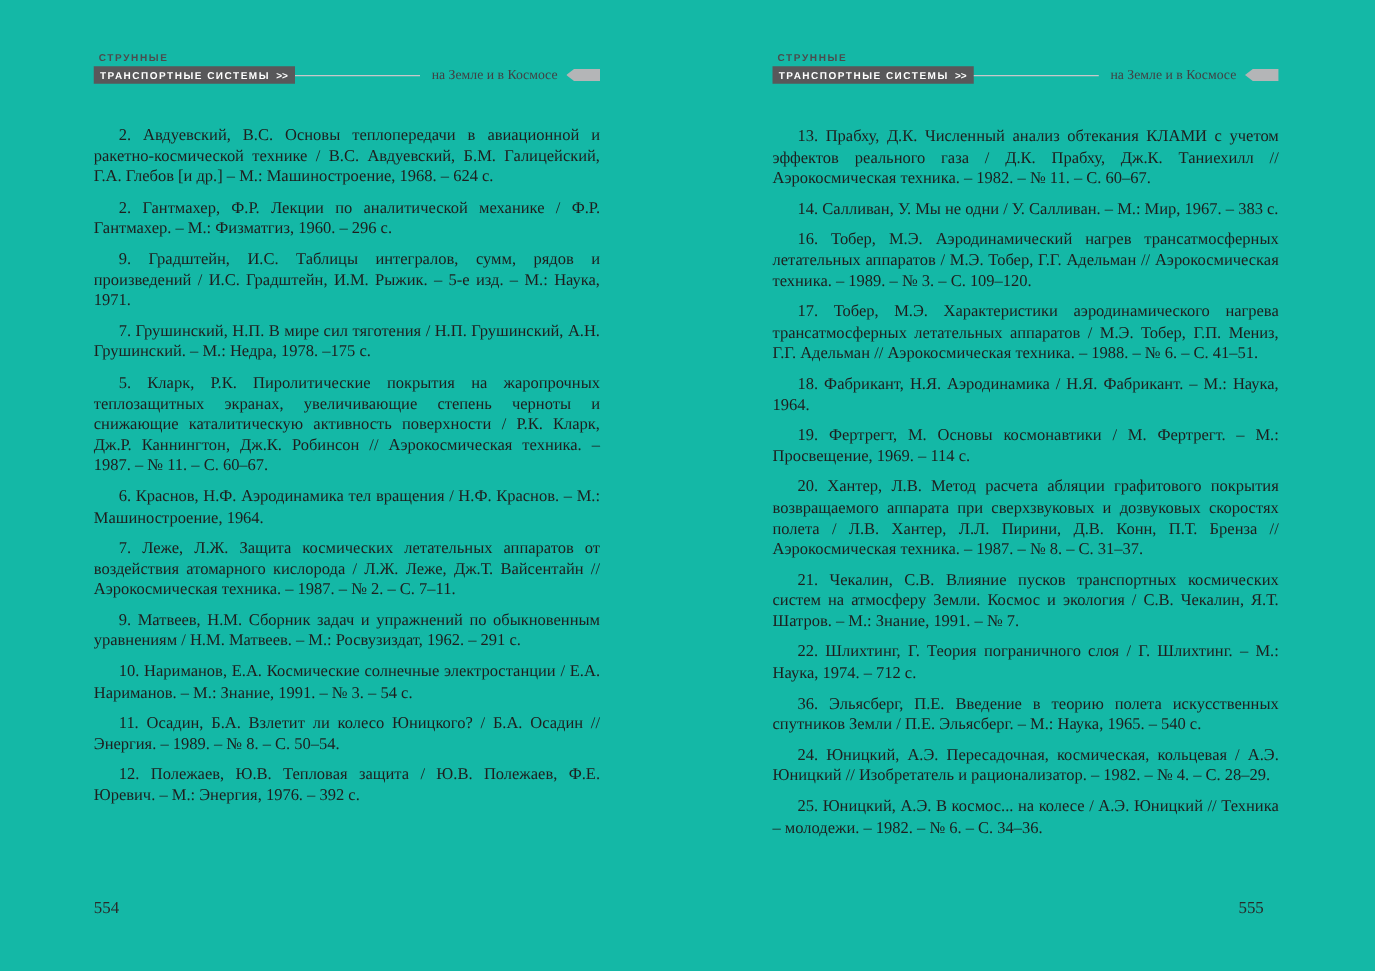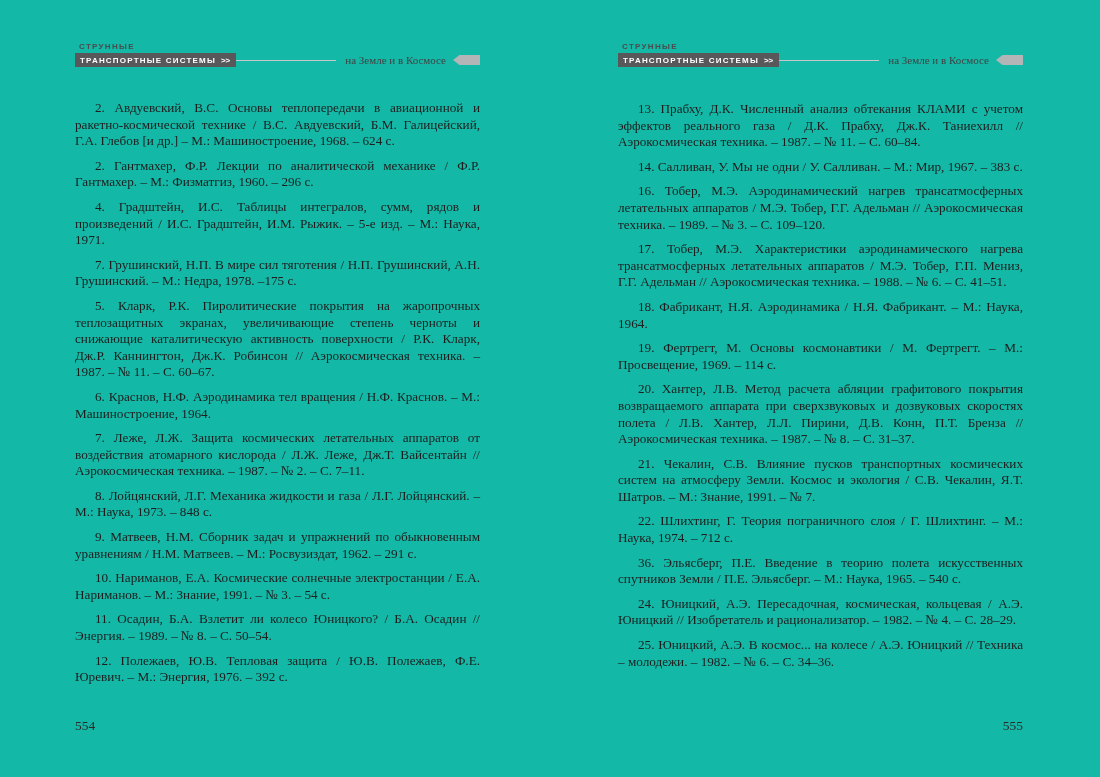--- a/index.html
+++ b/index.html
@@ -50,66 +50,65 @@
   .entry {
     font-size: 13.2px; line-height: 16.6px; color: #1e1e1e;
     text-align: justify; text-indent: 20px; margin: 0 0 8px 0;
   }
   .entry b { font-weight: 400; }
 
   .pageno {
     position: absolute; top: 676px; font-size: 13.5px; color: #2a2a2a;
   }
   #page-left  .pageno { left: 0; }
-  #page-right .pageno { right: 0; }
+  #page-right .pageno { right: 12px; }
 </style>
 </head>
 <body>
 
 <div class="spread">
 
   <section class="page" id="page-left">
     <div class="hdr">
       <div class="brand-top">СТРУННЫЕ</div>
       <div class="brand-row">
         <div class="brand-box"><span>ТРАНСПОРТНЫЕ СИСТЕМЫ</span><span class="chev">&gt;&gt;</span></div>
         <div class="hdr-rule"></div>
         <div class="tagline">на Земле и в Космосе</div>
         <div class="arrow-left"></div>
       </div>
     </div>
     <div class="entries" id="entries-left">
         <p class="entry"><b>2. Авдуевский, В.С.</b> <span>Основы теплопередачи в авиационной и ракетно-космической технике / В.С. Авдуевский, Б.М. Галицейский, Г.А. Глебов [и др.] – М.: Машиностроение, 1968. – 624 с.</span></p>
         <p class="entry"><b>2. Гантмахер, Ф.Р.</b> <span>Лекции по аналитической механике / Ф.Р. Гантмахер. – М.: Физматгиз, 1960. – 296 с.</span></p>
-        <p class="entry"><b>4. Градштейн, И.С.</b> <span>Таблицы интегралов, сумм, рядов и произведений / И.С. Градштейн, И.М. Рыжик. – 5-е изд. – М.: Наука, 1971.</span></p>
+        <p class="entry"><b>9. Градштейн, И.С.</b> <span>Таблицы интегралов, сумм, рядов и произведений / И.С. Градштейн, И.М. Рыжик. – 5-е изд. – М.: Наука, 1971.</span></p>
         <p class="entry"><b>7. Грушинский, Н.П.</b> <span>В мире сил тяготения / Н.П. Грушинский, А.Н. Грушинский. – М.: Недра, 1978. –175 с.</span></p>
         <p class="entry"><b>5. Кларк, Р.К.</b> <span>Пиролитические покрытия на жаропрочных теплозащитных экранах, увеличивающие степень черноты и снижающие каталитическую активность поверхности / Р.К. Кларк, Дж.Р. Каннингтон, Дж.К. Робинсон // Аэрокосмическая техника. – 1987. – № 11. – С. 60–67.</span></p>
         <p class="entry"><b>6. Краснов, Н.Ф.</b> <span>Аэродинамика тел вращения / Н.Ф. Краснов. – М.: Машиностроение, 1964.</span></p>
         <p class="entry"><b>7. Леже, Л.Ж.</b> <span>Защита космических летательных аппаратов от воздействия атомарного кислорода / Л.Ж. Леже, Дж.Т. Вайсентайн // Аэрокосмическая техника. – 1987. – № 2. – С. 7–11.</span></p>
-        <p class="entry"><b>8. Лойцянский, Л.Г.</b> <span>Механика жидкости и газа / Л.Г. Лойцянский. – М.: Наука, 1973. – 848 с.</span></p>
         <p class="entry"><b>9. Матвеев, Н.М.</b> <span>Сборник задач и упражнений по обыкновенным уравнениям / Н.М. Матвеев. – М.: Росвузиздат, 1962. – 291 с.</span></p>
         <p class="entry"><b>10. Нариманов, Е.А.</b> <span>Космические солнечные электростанции / Е.А. Нариманов. – М.: Знание, 1991. – № 3. – 54 с.</span></p>
         <p class="entry"><b>11. Осадин, Б.А.</b> <span>Взлетит ли колесо Юницкого? / Б.А. Осадин // Энергия. – 1989. – № 8. – С. 50–54.</span></p>
         <p class="entry"><b>12. Полежаев, Ю.В.</b> <span>Тепловая защита / Ю.В. Полежаев, Ф.Е. Юревич. – М.: Энергия, 1976. – 392 с.</span></p>
       </div>
     <div class="pageno">554</div>
   </section>
 
   <section class="page" id="page-right">
     <div class="hdr">
       <div class="brand-top">СТРУННЫЕ</div>
       <div class="brand-row">
         <div class="brand-box"><span>ТРАНСПОРТНЫЕ СИСТЕМЫ</span><span class="chev">&gt;&gt;</span></div>
         <div class="hdr-rule"></div>
         <div class="tagline">на Земле и в Космосе</div>
         <div class="arrow-left"></div>
       </div>
     </div>
     <div class="entries" id="entries-right">
-        <p class="entry"><b>13. Прабху, Д.К.</b> <span>Численный анализ обтекания КЛАМИ с учетом эффектов реального газа / Д.К. Прабху, Дж.К. Таниехилл // Аэрокосмическая техника. – 1987. – № 11. – С. 60–84.</span></p>
+        <p class="entry"><b>13. Прабху, Д.К.</b> <span>Численный анализ обтекания КЛАМИ с учетом эффектов реального газа / Д.К. Прабху, Дж.К. Таниехилл // Аэрокосмическая техника. – 1982. – № 11. – С. 60–67.</span></p>
         <p class="entry"><b>14. Салливан, У.</b> <span>Мы не одни / У. Салливан. – М.: Мир, 1967. – 383 с.</span></p>
         <p class="entry"><b>16. Тобер, М.Э.</b> <span>Аэродинамический нагрев трансатмосферных летательных аппаратов / М.Э. Тобер, Г.Г. Адельман // Аэрокосмическая техника. – 1989. – № 3. – С. 109–120.</span></p>
         <p class="entry"><b>17. Тобер, М.Э.</b> <span>Характеристики аэродинамического нагрева трансатмосферных летательных аппаратов / М.Э. Тобер, Г.П. Мениз, Г.Г. Адельман // Аэрокосмическая техника. – 1988. – № 6. – С. 41–51.</span></p>
         <p class="entry"><b>18. Фабрикант, Н.Я.</b> <span>Аэродинамика / Н.Я. Фабрикант. – М.: Наука, 1964.</span></p>
         <p class="entry"><b>19. Фертрегт, М.</b> <span>Основы космонавтики / М. Фертрегт. – М.: Просвещение, 1969. – 114 с.</span></p>
         <p class="entry"><b>20. Хантер, Л.В.</b> <span>Метод расчета абляции графитового покрытия возвращаемого аппарата при сверхзвуковых и дозвуковых скоростях полета / Л.В. Хантер, Л.Л. Пирини, Д.В. Конн, П.Т. Бренза // Аэрокосмическая техника. – 1987. – № 8. – С. 31–37.</span></p>
         <p class="entry"><b>21. Чекалин, С.В.</b> <span>Влияние пусков транспортных космических систем на атмосферу Земли. Космос и экология / С.В. Чекалин, Я.Т. Шатров. – М.: Знание, 1991. – № 7.</span></p>
         <p class="entry"><b>22. Шлихтинг, Г.</b> <span>Теория пограничного слоя / Г. Шлихтинг. – М.: Наука, 1974. – 712 с.</span></p>
         <p class="entry"><b>36. Эльясберг, П.Е.</b> <span>Введение в теорию полета искусственных спутников Земли / П.Е. Эльясберг. – М.: Наука, 1965. – 540 с.</span></p>
         <p class="entry"><b>24. Юницкий, А.Э.</b> <span>Пересадочная, космическая, кольцевая / А.Э. Юницкий // Изобретатель и рационализатор. – 1982. – № 4. – С. 28–29.</span></p>

